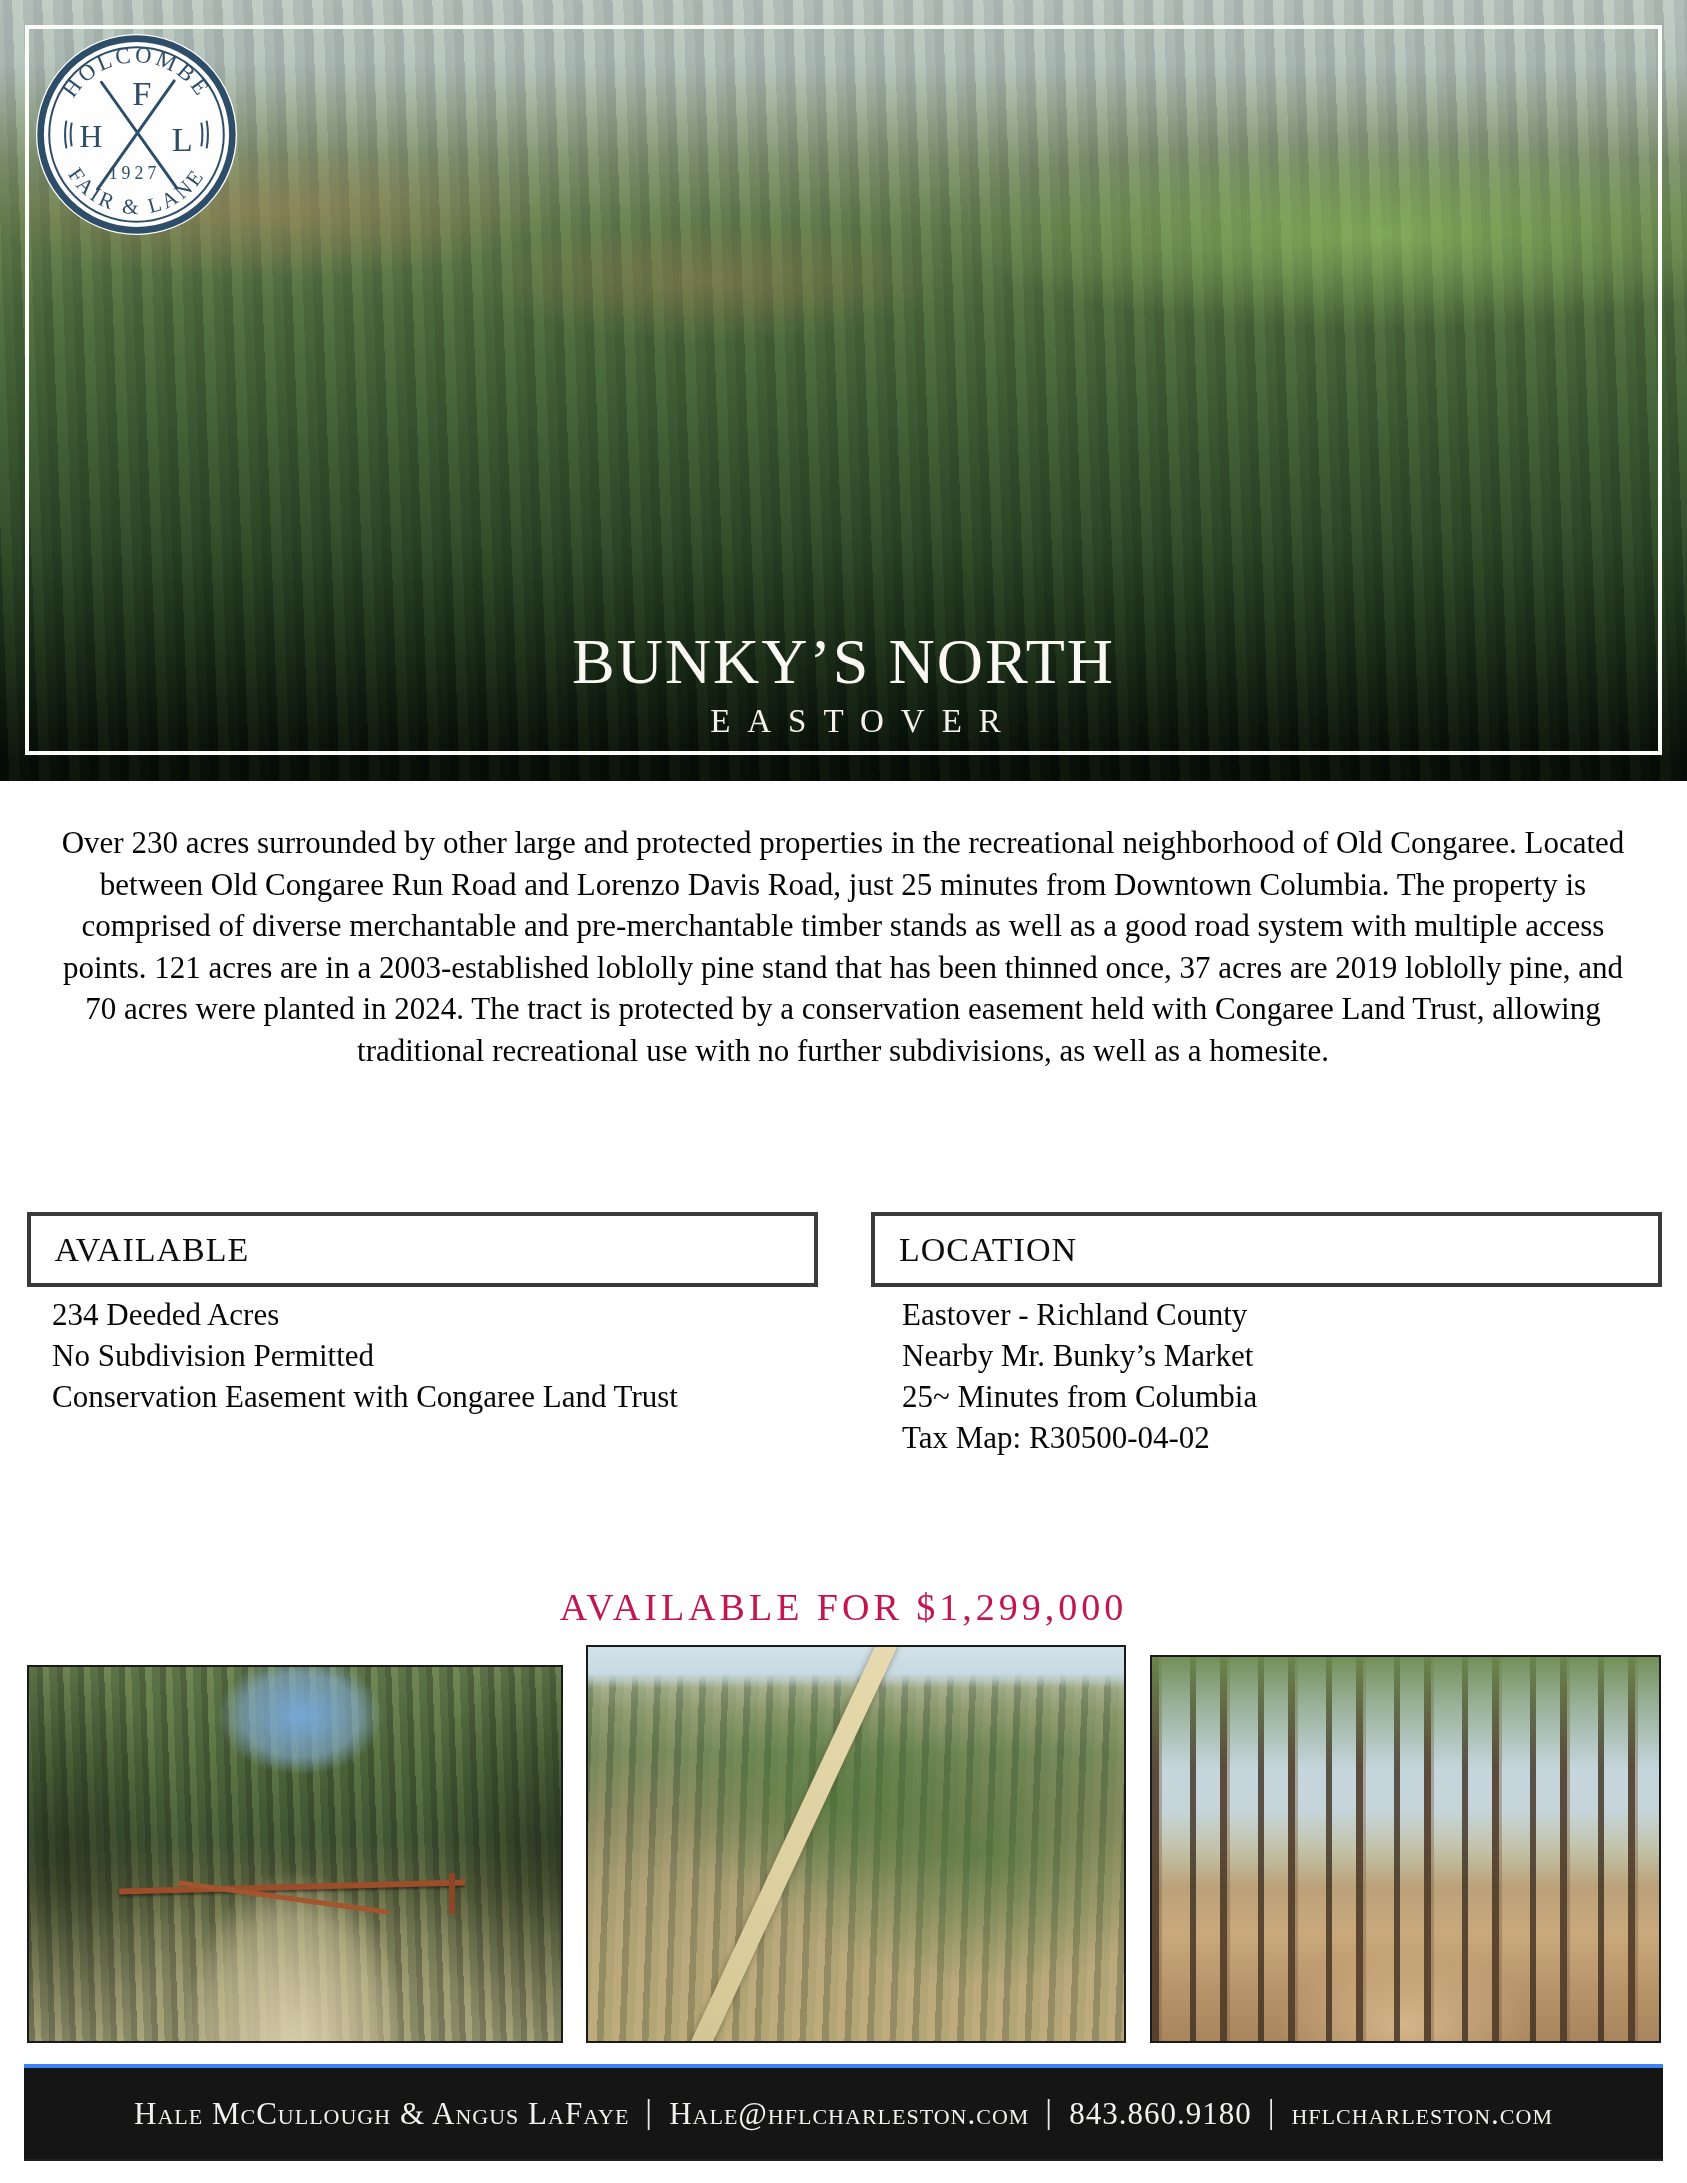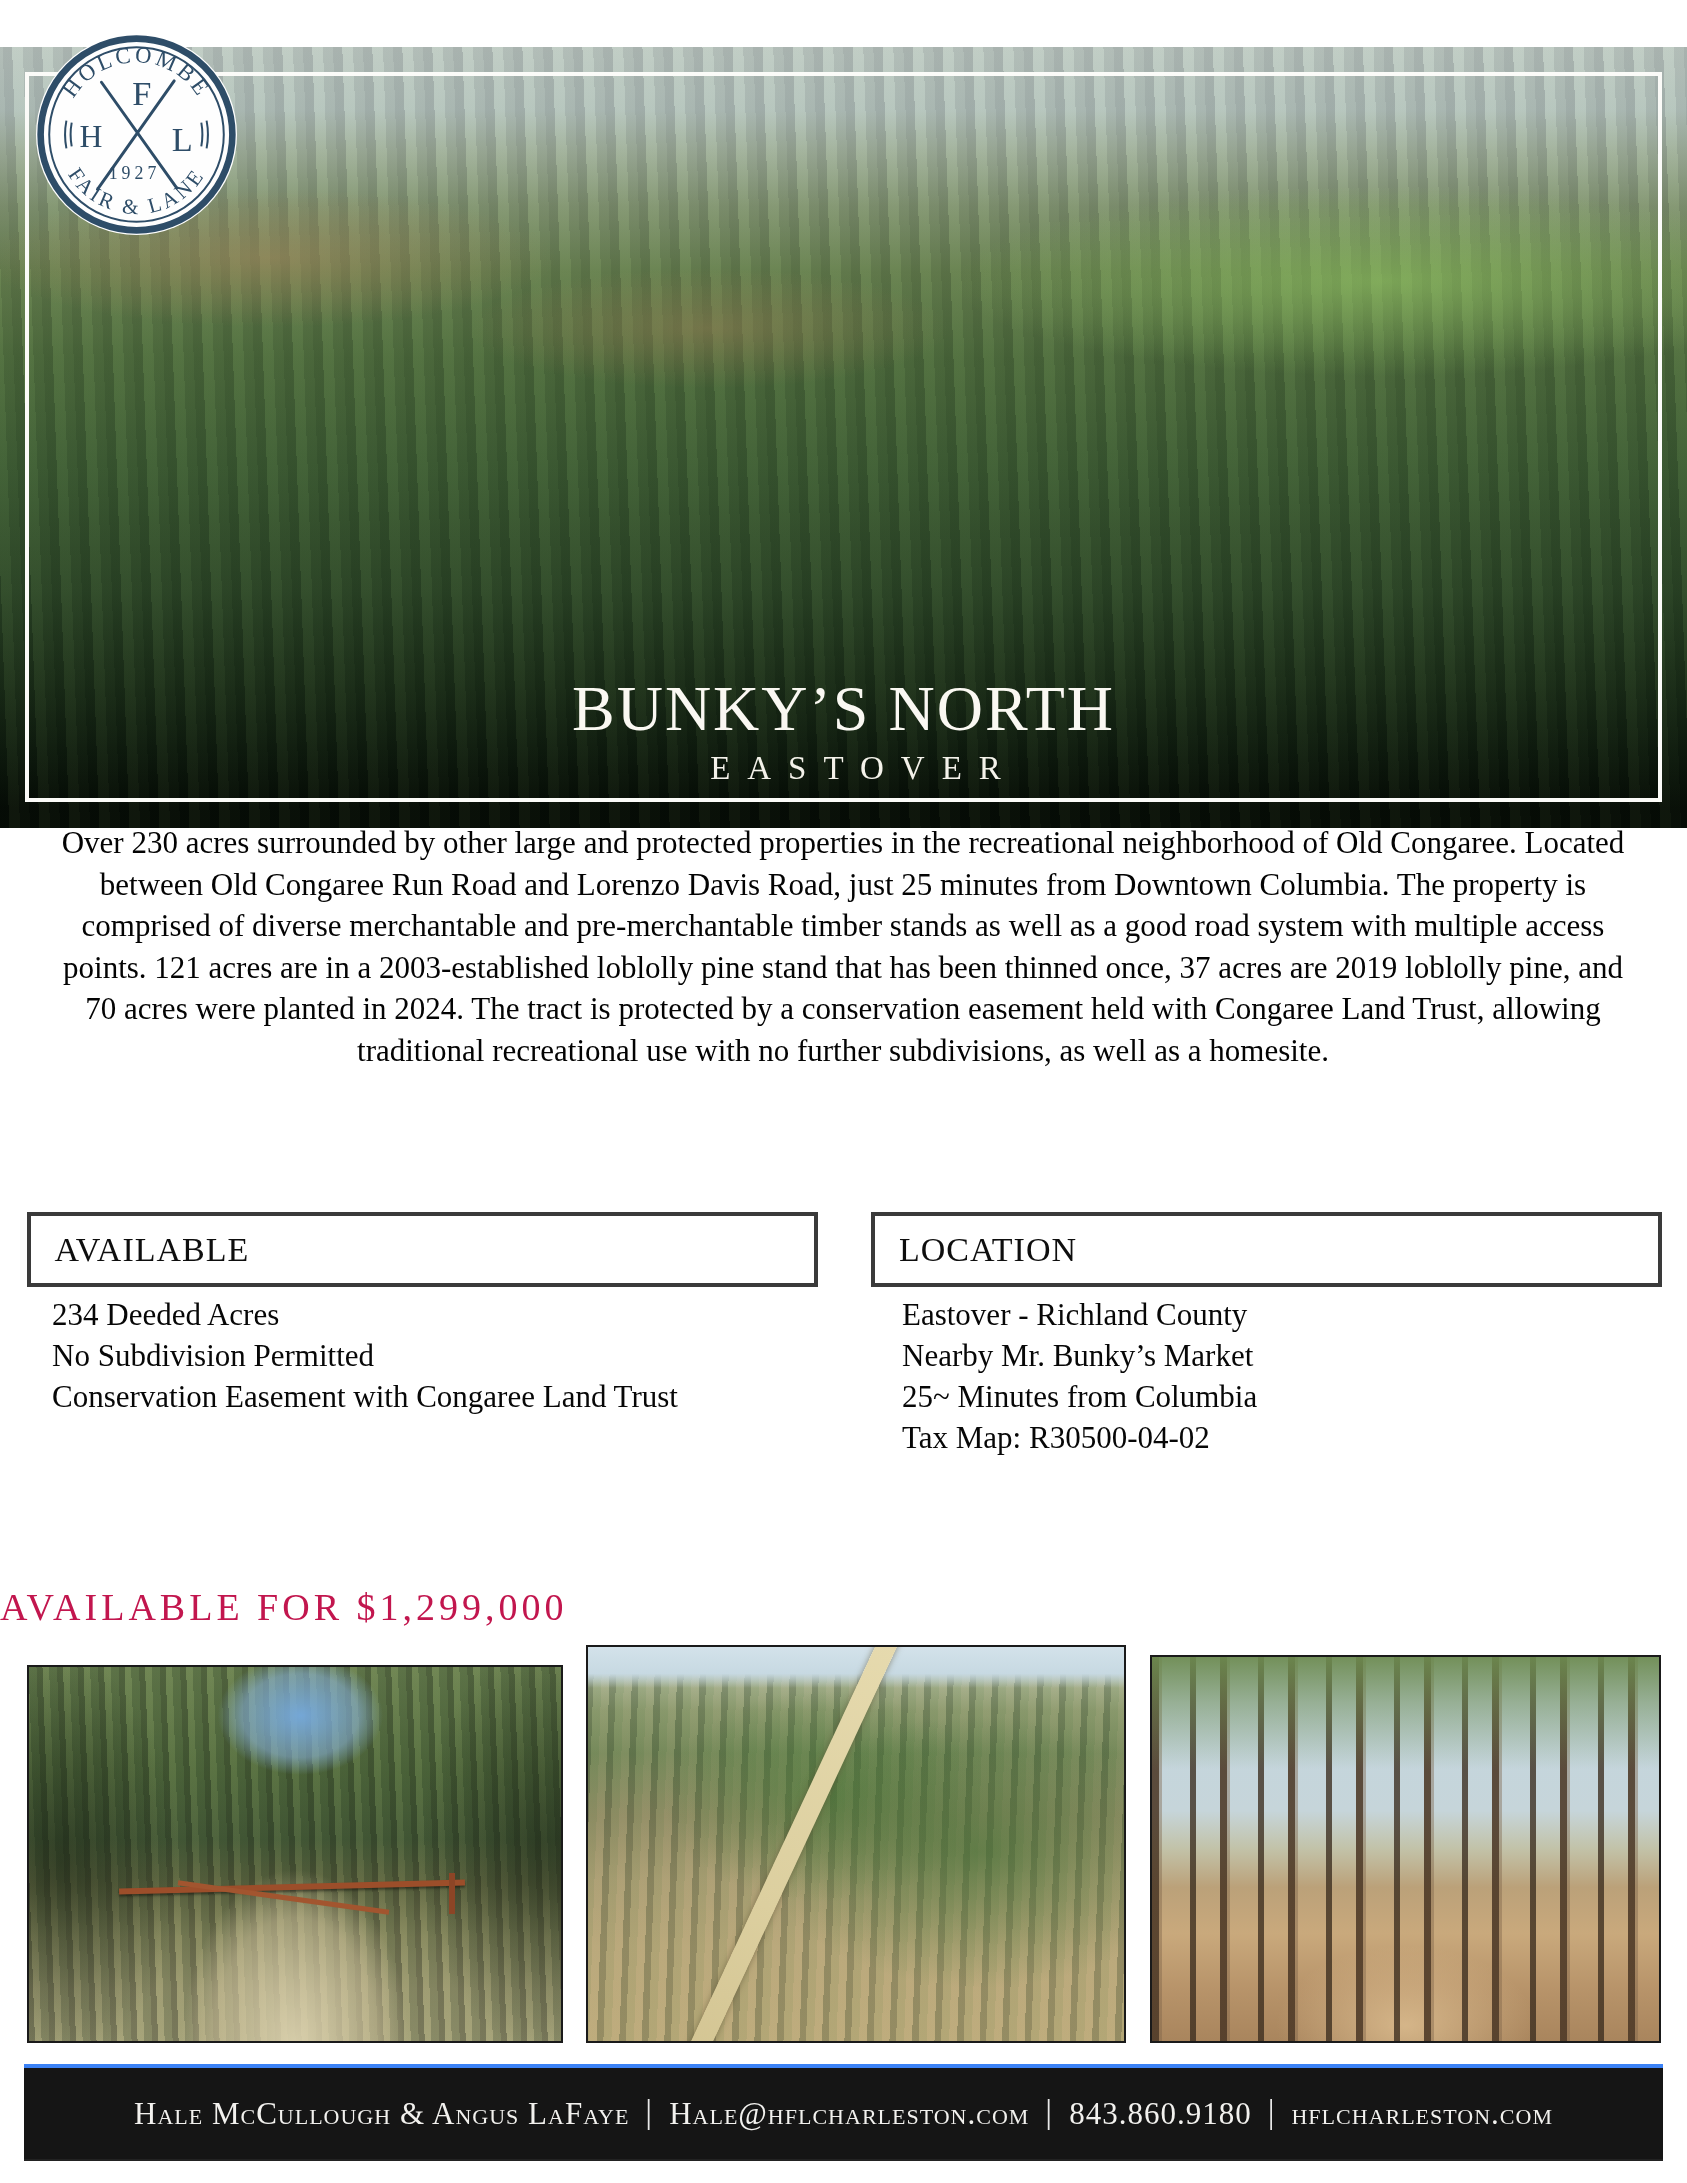--- a/index.html
+++ b/index.html
@@ -14,21 +14,20 @@
   #hero {
     position:absolute; left:0; top:0; width:1687px; height:781px;
     background:
       radial-gradient(ellipse 410px 99px at 16% 27%, rgba(165,135,92,.55), transparent 70%),
       radial-gradient(ellipse 344px 86px at 42% 36%, rgba(158,128,86,.45), transparent 70%),
       radial-gradient(ellipse 595px 132px at 82% 30%, rgba(150,205,100,.55), transparent 72%),
       repeating-linear-gradient(88deg, rgba(18,38,18,.30) 0 9.3px, rgba(64,96,52,.24) 9.3px 20px, rgba(34,58,30,.28) 20px 30px),
       linear-gradient(180deg, #eaf0f3 0px, #dde7ea 63px, #c2cdbd 106px, #9cab89 159px,
         #78905c 225px, #5a7846 311px, #446339 423px, #30492a 543px, #1b2b18 635px,
         #0a120a 708px, #000000 761px);
-    margin-top: 47px;
   }
   #hero-frame {
     position:absolute; left:25px; top:25px; width:1637px; height:730px;
     border:4.6px solid #fbfbf8; pointer-events:none;
   }
   #hero-title {
     position:absolute; left:0; top:630px; width:1687px; text-align:center;
     font-size:64px; letter-spacing:2px; color:#faf8f2; line-height:1;
   }
   #hero-subtitle {
@@ -50,21 +49,21 @@
   }
   #property-box { left:26.5px; }
   #location-box { left:871px; }
   .sec-heading { font-size:34px; letter-spacing:1px; color:#0e0e0e; padding-left:24px; }
   .sec-list { position:absolute; top:1294px; list-style:none; }
   #property-list { left:52px; }
   #location-list { left:902px; }
   .sec-list li { font-size:31px; line-height:41px; color:#070707; }
   
   #price {
-    position:absolute; left:0; top:1588px; width:1687px; 
+    position:absolute; left:0; top:1588px; width:1687px; text-align:center;
     font-size:38px; letter-spacing:4px; color:#c2164e; line-height:1;
   }
   
   .photo { position:absolute; border:2.6px solid #1a1a1a; overflow:hidden; background:#9aa37b; }
   #photo-1 { left:26.5px;  top:1665px; width:536px; height:378px;
     background:
       radial-gradient(ellipse 106px 76px at 51% 13%, rgba(118,170,222,.95), rgba(140,182,226,.55) 55%, transparent 78%),
       radial-gradient(ellipse 165px 284px at 6% 52%, rgba(24,34,19,.55), transparent 72%),
       radial-gradient(ellipse 165px 284px at 96% 48%, rgba(28,38,22,.5), transparent 72%),
       radial-gradient(ellipse 139px 218px at 50% 102%, rgba(219,209,174,.95), rgba(202,190,152,.55) 60%, transparent 82%),

